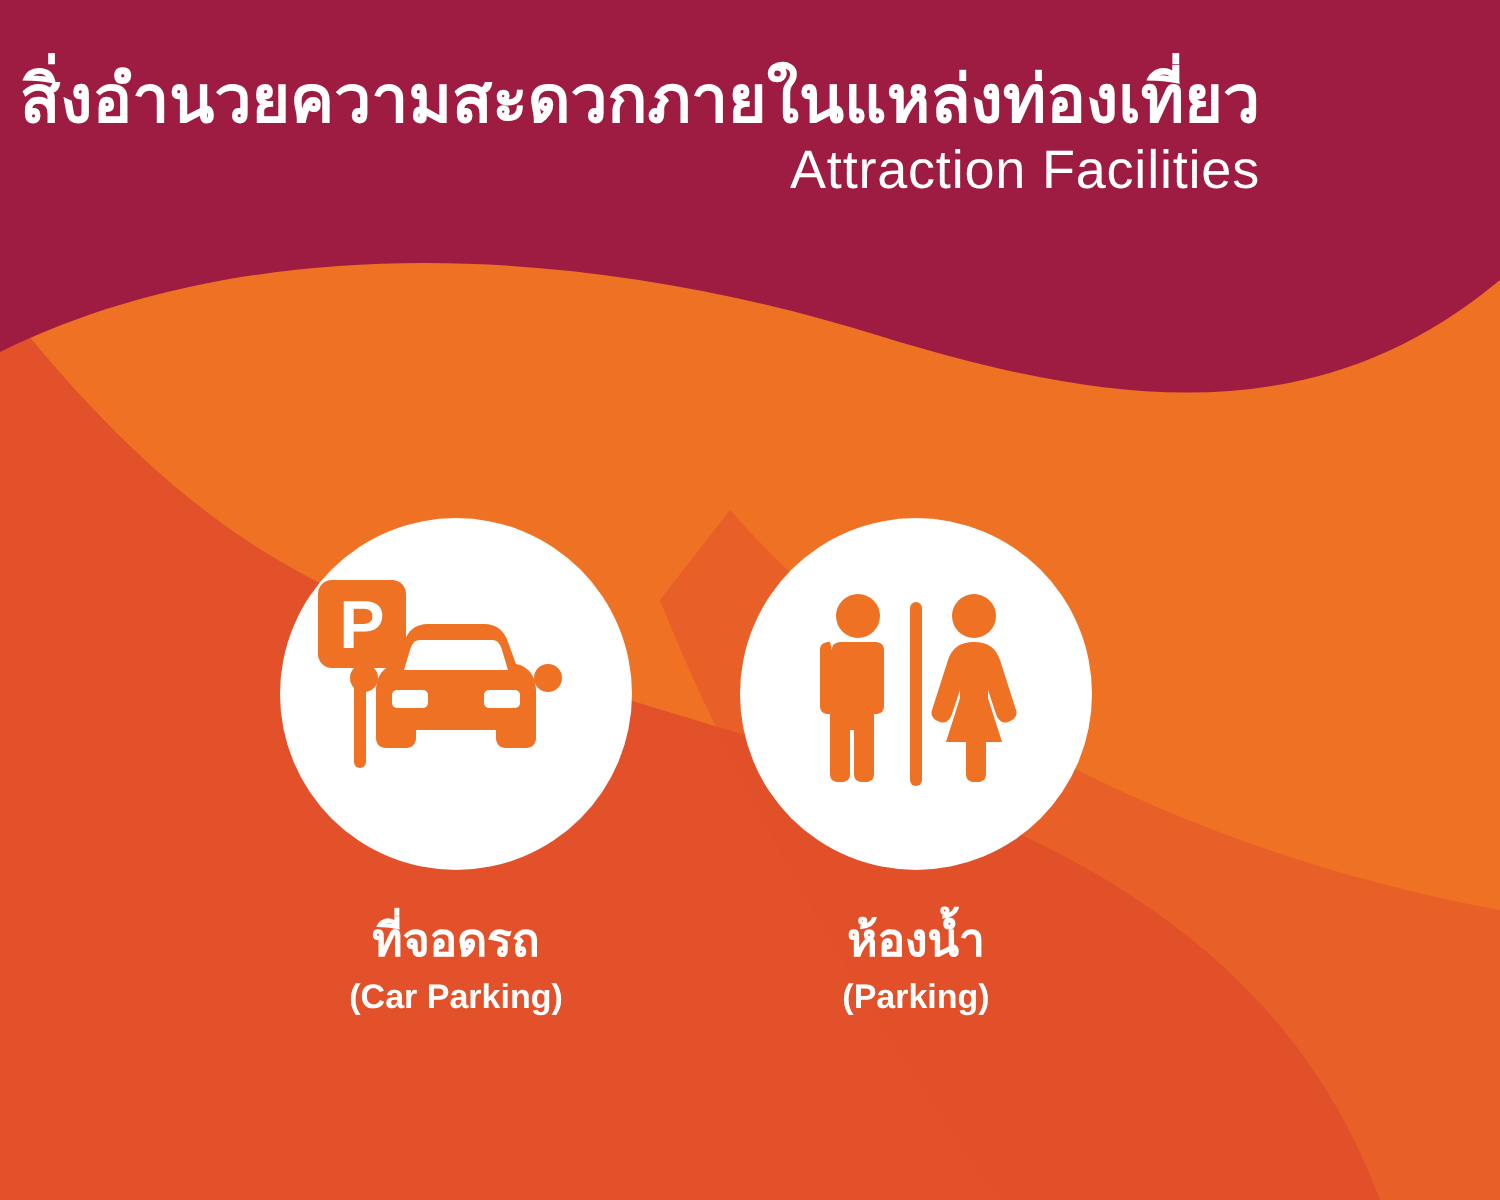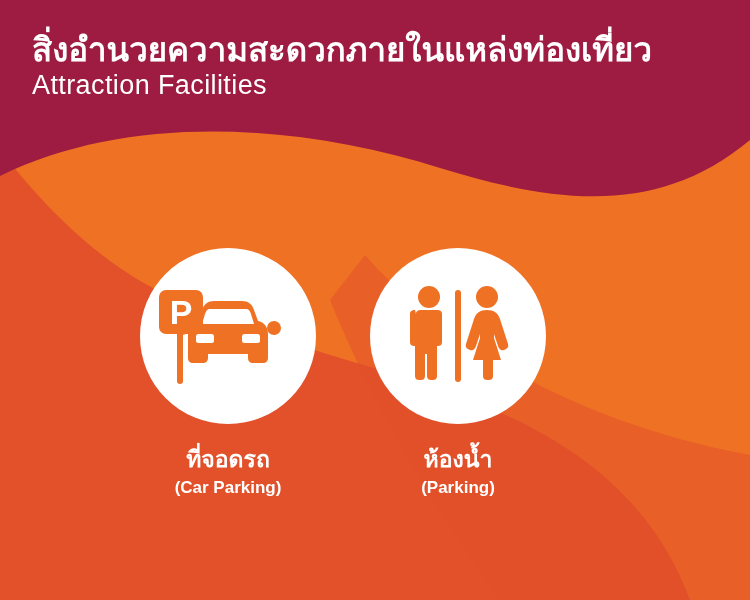--- a/index.html
+++ b/index.html
@@ -19,23 +19,22 @@
     position: absolute;
     inset: 0;
     width: 750px;
     height: 600px;
   }
   .header-text {
     position: absolute;
     left: 0;
     top: 0;
     width: 630px;
-    text-align: left;
+    text-align: right;
     z-index: 5;
-    padding-left: 32px;
   }
   .title-th {
     color: #ffffff;
     font-size: 33px;
     font-weight: bold;
     line-height: 1.15;
     margin-top: 31px;
     letter-spacing: 0px;
     white-space: nowrap;
   }
@@ -44,21 +43,21 @@
     font-size: 27px;
     font-weight: normal;
     line-height: 1.2;
     margin-top: 0;
     letter-spacing: 0.4px;
     white-space: nowrap;
   }
   .cards {
     position: absolute;
     left: 0;
-    top: 248px;
+    top: 259px;
     width: 686px;
     height: 290px;
     display: flex;
     justify-content: center;
     align-items: flex-start;
     gap: 46px;
     z-index: 6;
   }
   .card {
     width: 184px;

